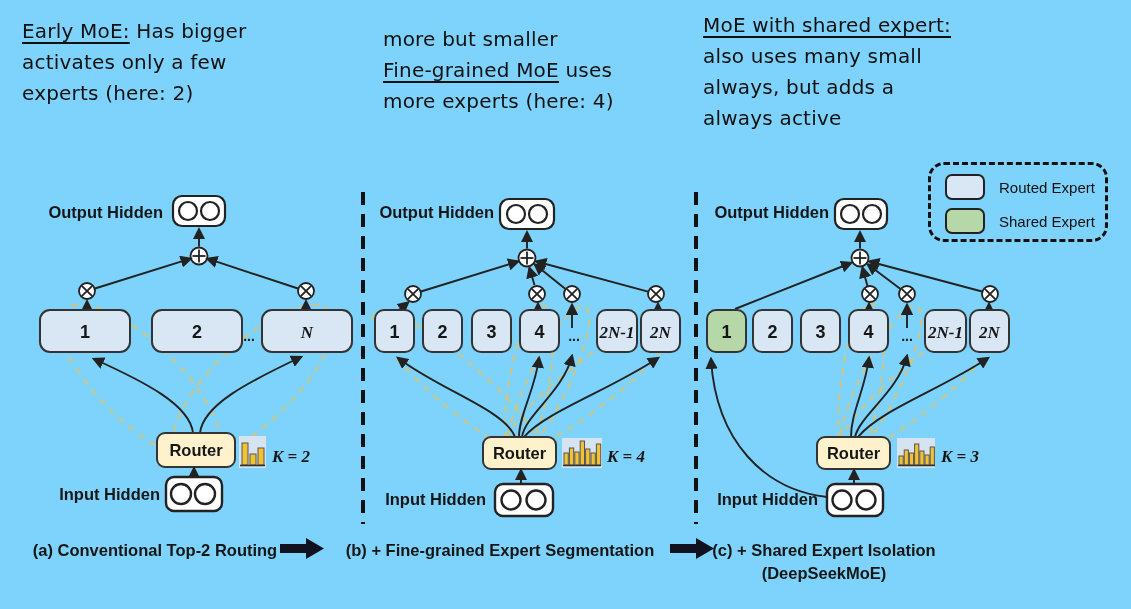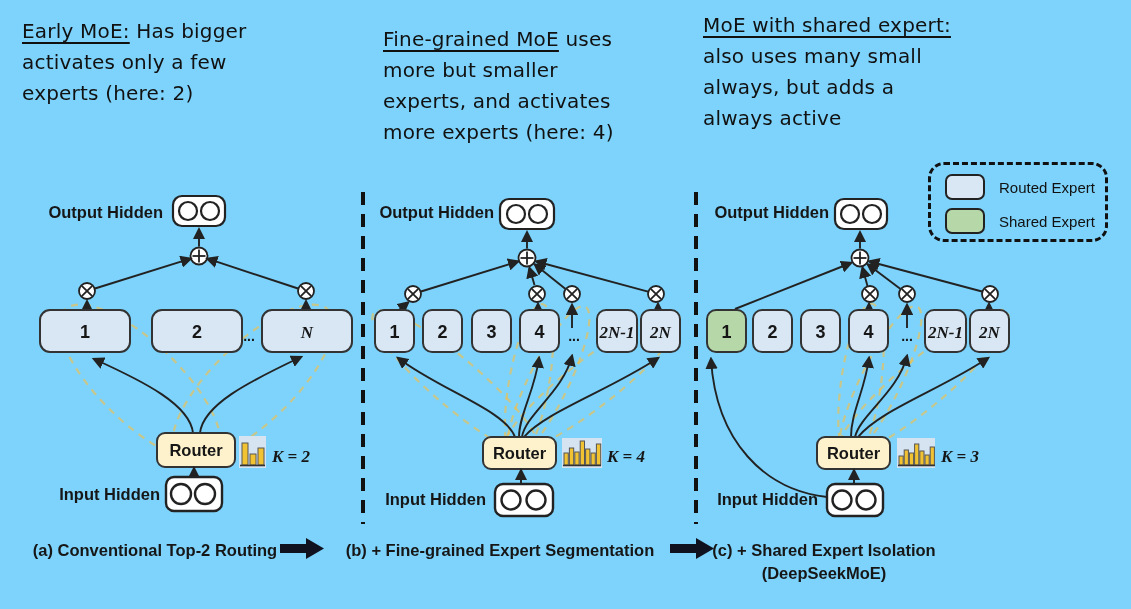--- a/index.html
+++ b/index.html
@@ -43,23 +43,22 @@
 
 <div class="stage">
 
   <div class="note" style="left:22px;top:16px;width:320px;">
     <div><span class="lead">Early MoE:</span><span> Has bigger</span></div>
     <div>activates only a few</div>
     <div>experts (here: 2)</div>
   </div>
 
   <div class="note" style="left:383px;top:24px;width:310px;">
+    <div>more but smaller</div>
     <div><span class="lead">Fine-grained MoE</span><span> uses</span></div>
-    <div>more but smaller</div>
-    <div>experts, and activates</div>
     <div>more experts (here: 4)</div>
   </div>
 
   <div class="note" style="left:703px;top:10px;width:330px;">
     <div><span class="lead">MoE with shared expert:</span><span></span></div>
     <div>also uses many small</div>
     <div>always, but adds a</div>
     <div>always active</div>
   </div>
 

